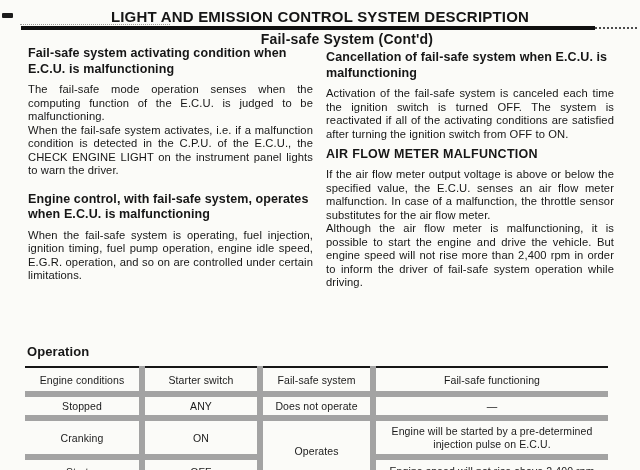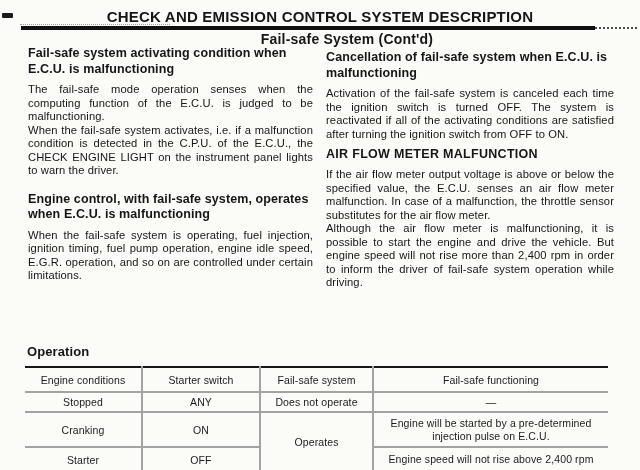--- a/index.html
+++ b/index.html
@@ -70,21 +70,21 @@
     font-size:13px;font-weight:bold;letter-spacing:.1px;
   }
   .op-table{
     position:absolute;left:25px;top:366px;width:583px;
     border-collapse:collapse;
     font-size:10.5px;color:#1b1b1b;
     table-layout:fixed;
   }
   .op-table{border-top:2.5px solid #161616;border-bottom:2.5px solid #161616;}
   .op-table td,.op-table th{
-    border:2px solid #a3a3a3;
+    border:6px solid #a3a3a3;
     font-weight:normal;
     text-align:center;vertical-align:middle;
     padding:2px 3px;
     letter-spacing:.1px;
   }
   .op-table th{height:19px;}
   .op-table td:first-child,.op-table th:first-child{border-left:none;}
   .op-table td:last-child,.op-table th:last-child{border-right:none;}
   .op-table tr:first-child th{border-top:none;}
   .op-table tr:last-child td{border-bottom:none;}
@@ -93,21 +93,21 @@
   .row-running td{height:19px;}
   .cell-left{text-align:left;padding-left:4px;line-height:12.5px;margin-top:17px;}
 </style>
 </head>
 <body>
 
 <div class="page">
 
   <div class="scan-mark"></div>
 
-  <div class="doc-title">CHECK AND EMISSION CONTROL SYSTEM DESCRIPTION</div>
+  <div class="doc-title">LIGHT AND EMISSION CONTROL SYSTEM DESCRIPTION</div>
   <div class="rule-faint"></div>
   <div class="title-rule"></div>
   <div class="title-rule-tail"></div>
   <div class="doc-subtitle">Fail-safe System (Cont'd)</div>
 
   <div class="col col-left">
     <div class="sec">
       <h3 class="sec-heading">Fail-safe system activating condition when E.C.U. is malfunctioning</h3>
       <p class="body-p">The fail-safe mode operation senses when the computing function of the E.C.U. is judged to be malfunctioning.</p>
       <p class="body-p">When the fail-safe system activates, i.e. if a malfunction condition is detected in the C.P.U. of the E.C.U., the CHECK ENGINE LIGHT on the instrument panel lights to warn the driver.</p>

